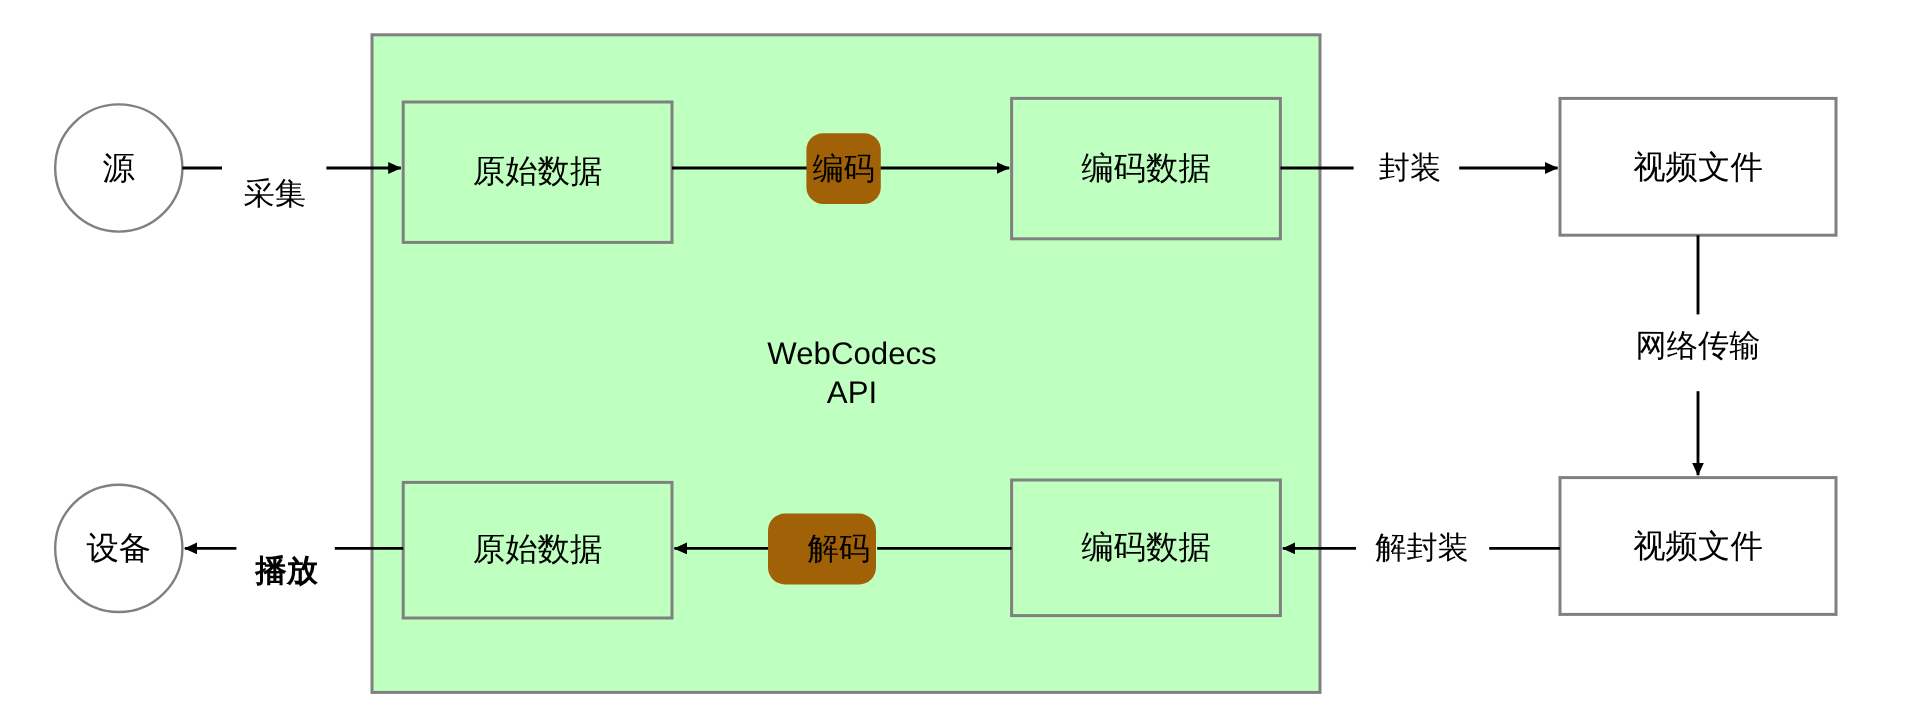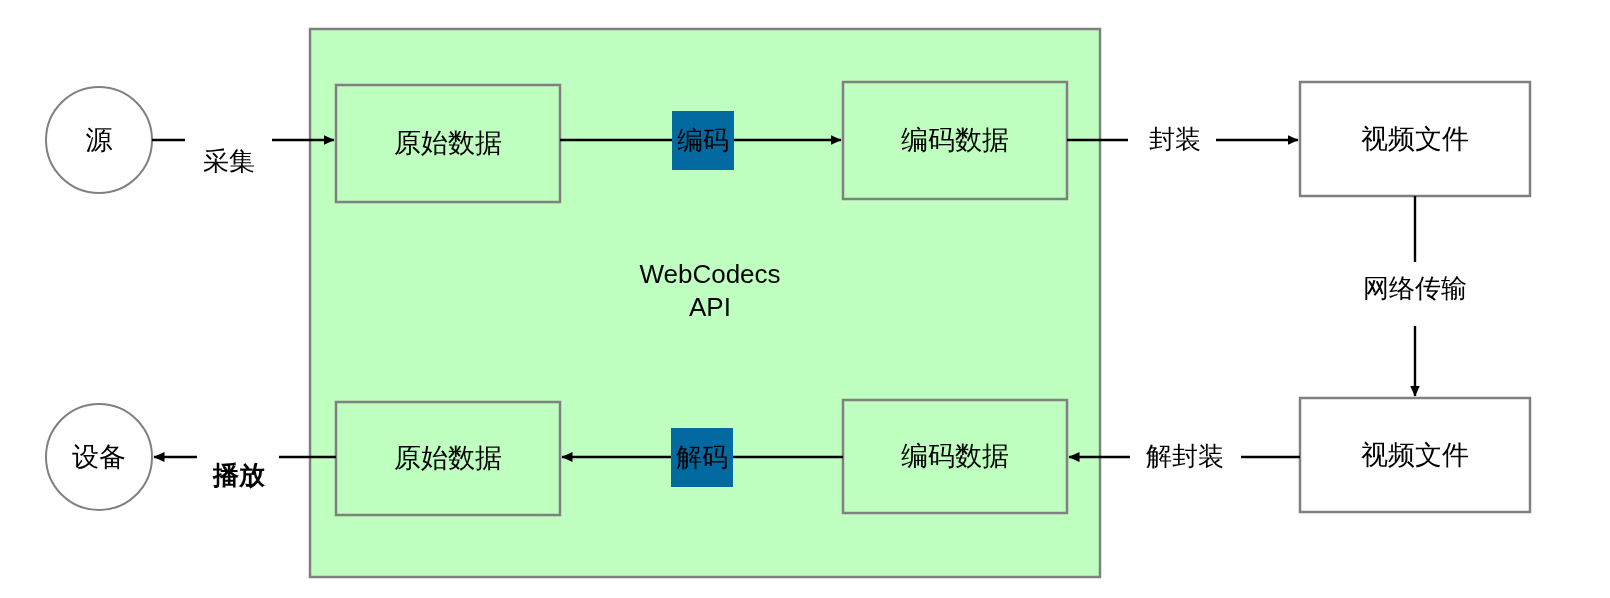--- a/index.html
+++ b/index.html
@@ -40,29 +40,31 @@
     position: absolute;
     display: flex;
     align-items: center;
     justify-content: center;
     color: #000000;
     font-size: 26px;
     line-height: 1.2;
     white-space: nowrap;
   }
   .edge-label.boxed {
-    background: #0369a1;
+    background: #a16207;
+    border-radius: 14px;
   }
   .group-label {
     position: absolute;
     text-align: center;
     color: #000000;
     font-size: 26px;
     line-height: 1.28;
     white-space: pre-line;
+    margin-top: 20px;
   }
 </style>
 </head>
 <body>
 
 <div id="canvas">
 
   <svg class="layer" viewBox="0 0 1610 598">
     <defs>
       <marker id="arrowR" markerWidth="12" markerHeight="12" refX="10.5" refY="5" orient="auto" markerUnits="userSpaceOnUse">
@@ -131,17 +133,17 @@
   <div class="edge-label" style="left:186px; top:122px; width:86px; height:36px;margin-top:22px;">采集</div>
 
   <div class="edge-label boxed" style="left:672px; top:111px; width:62px; height:59px;">编码</div>
 
   <div class="edge-label" style="left:1132px; top:122px; width:86px; height:36px;">封装</div>
 
   <div class="edge-label" style="left:1357px; top:271px; width:116px; height:36px;text-align:center;">网络传输</div>
 
   <div class="edge-label" style="left:1127px; top:439px; width:116px; height:36px;">解封装</div>
 
-  <div class="edge-label boxed" style="left:671px; top:428px; width:62px; height:59px;">解码</div>
+  <div class="edge-label boxed" style="left:640px; top:428px; width:62px; height:59px;padding-left:28px;">解码</div>
 
   <div class="edge-label" style="left:196px; top:458px; width:86px; height:36px;font-weight:bold;">播放</div>
 
 </div>
 
 </body></html>

